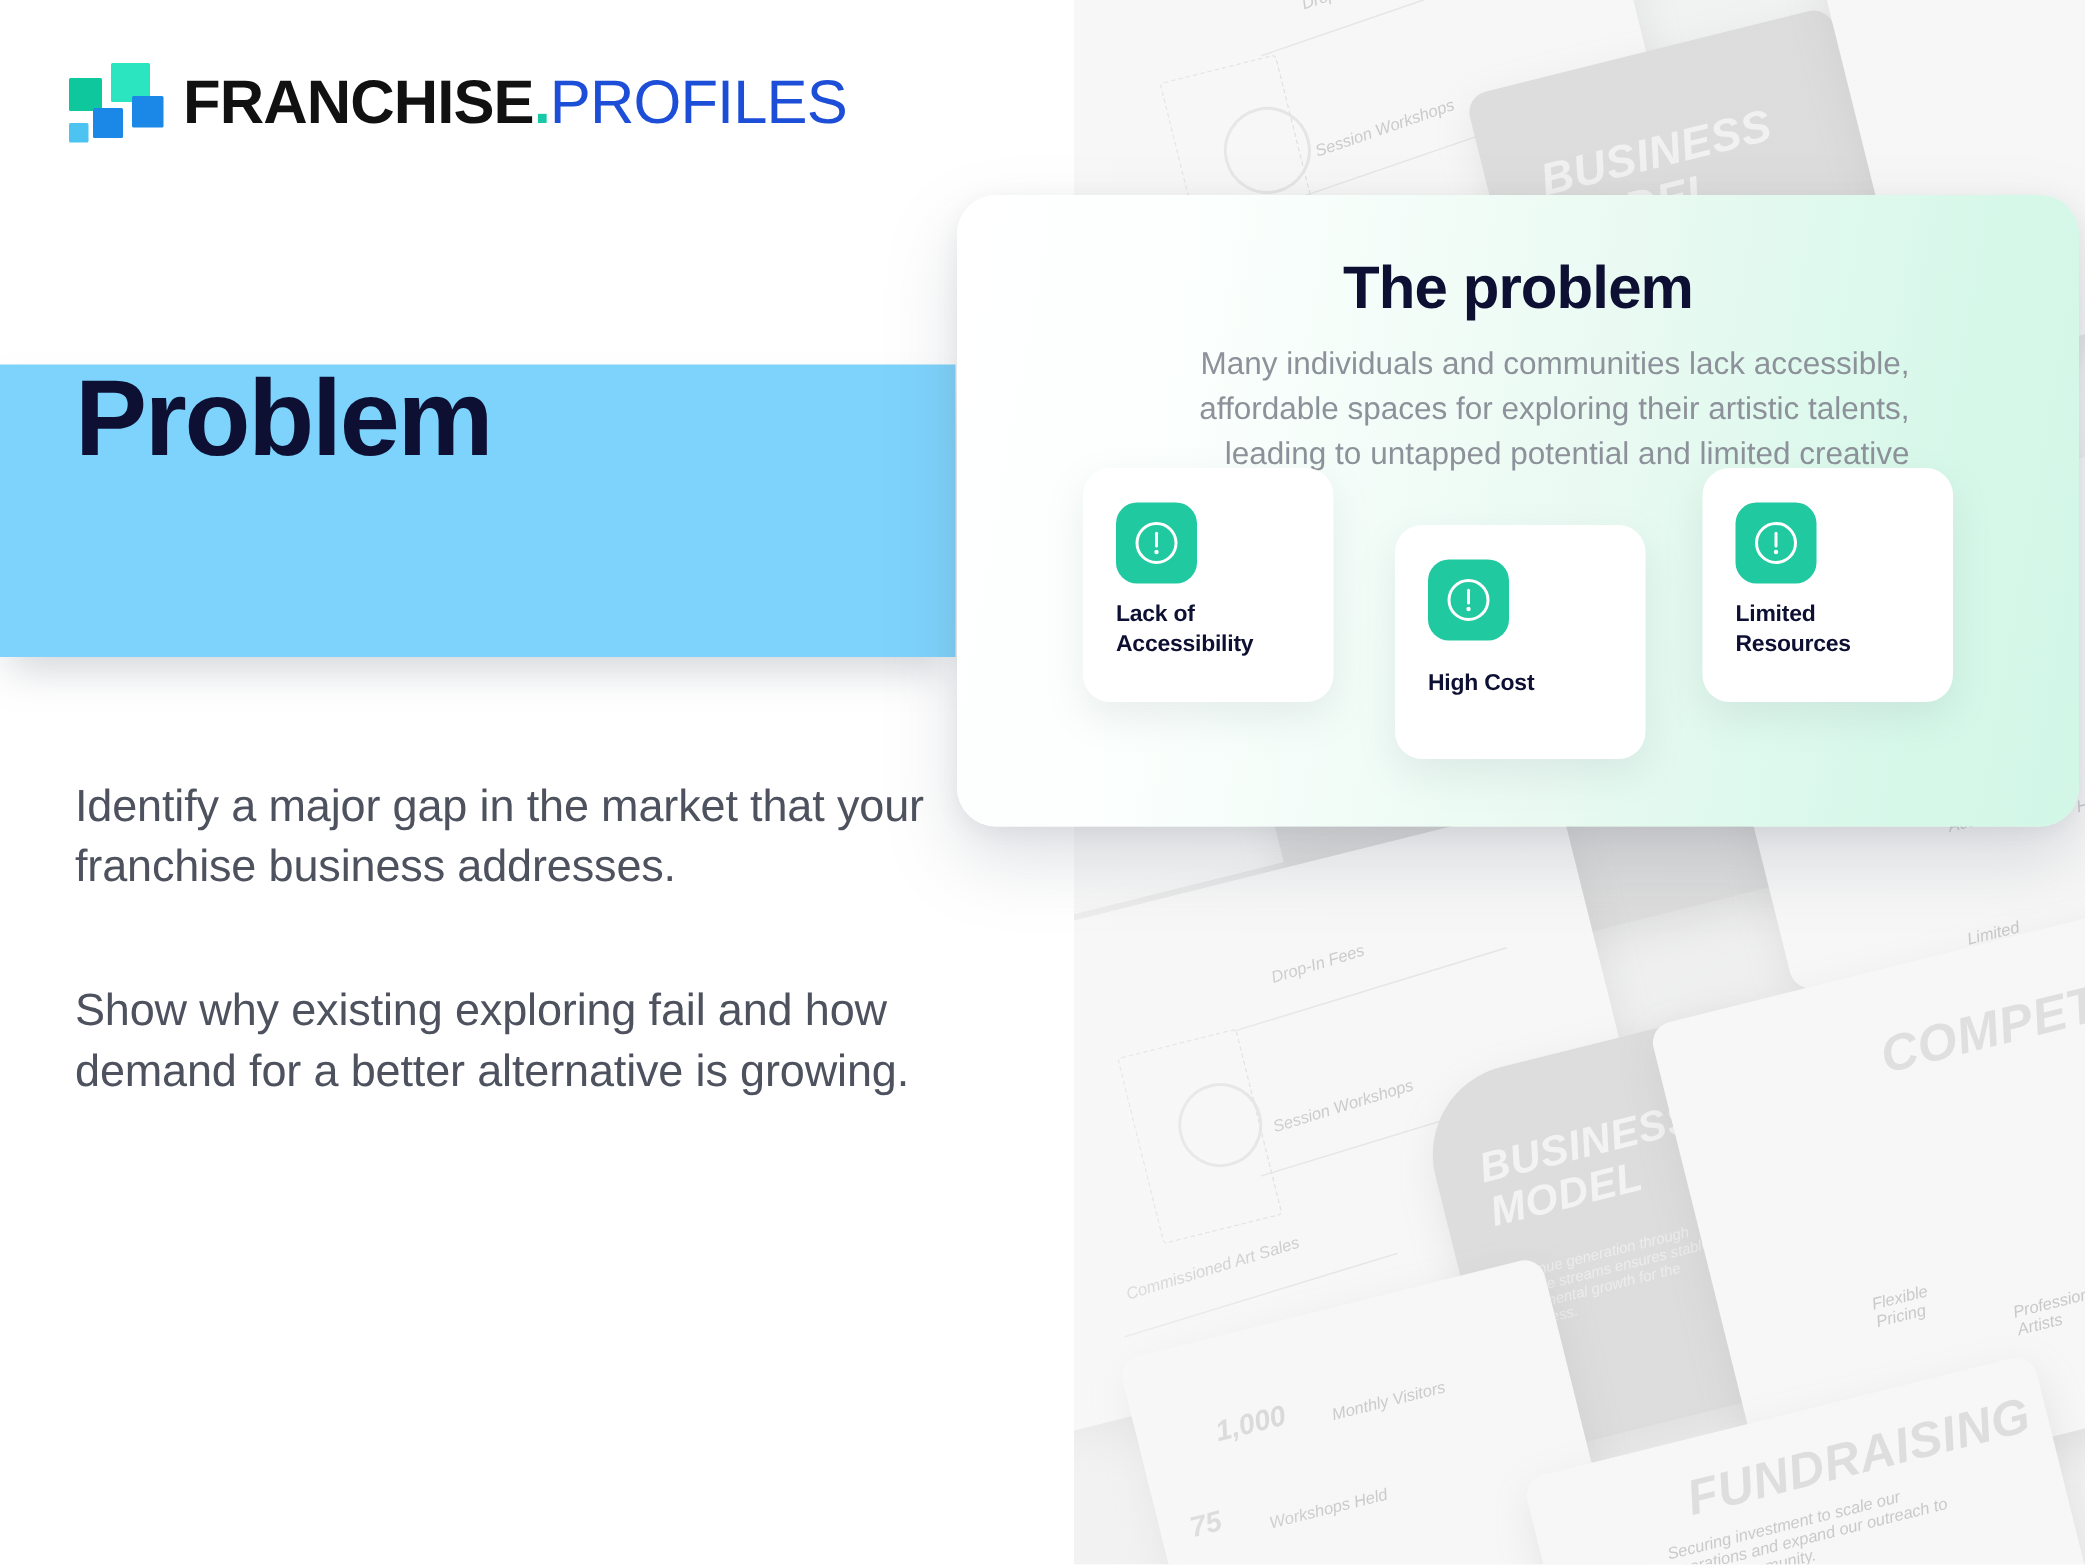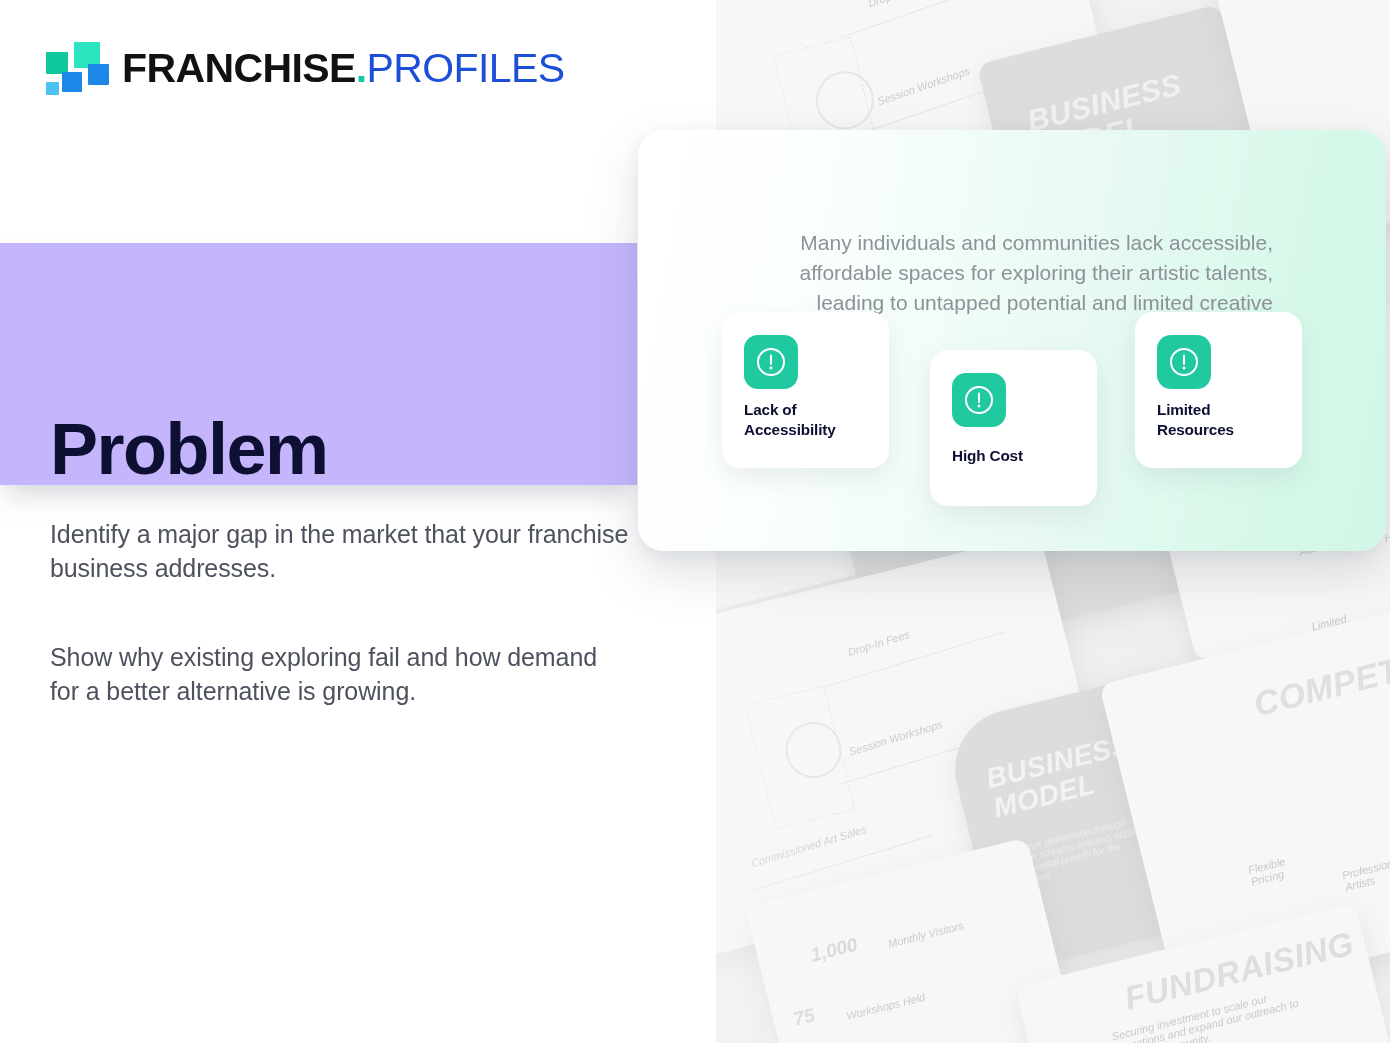--- a/index.html
+++ b/index.html
@@ -71,24 +71,24 @@
   .logo-text .bold { font-weight: 700; }
   .logo-text .dot  { color: #17c9a4; font-weight: 700; }
   .logo-text .thin { font-weight: 300; color: #1d4ed8; }
 
   
   .teal-band {
     position: absolute;
     left: 0;
     top: 243px;
     width: 637px;
-    height: 242px;
-    background: #c4b5fd;
+    height: 195px;
+    background: #7dd3fc;
     display: flex;
-    align-items: flex-end;
+    align-items: flex-start;
     box-shadow: 0 14px 26px -6px rgba(120,130,140,0.35);
   }
   .teal-band h1 {
     margin: 0;
     padding-left: 50px;
     font-size: 72px;
     font-weight: 700;
     letter-spacing: -1.5px;
     color: #0d1033;
     line-height: 1;
@@ -96,21 +96,21 @@
 
   
   .copy {
     position: absolute;
     left: 50px;
     top: 518px;
     width: 580px;
   }
   .copy p {
     margin: 0 0 56px 0;
-    font-size: 25px;
+    font-size: 30px;
     line-height: 1.34;
     color: #4d525e;
     letter-spacing: -0.1px;
   }
   .copy p:last-child { margin-bottom: 0; }
 
   
   .bg-right {
     position: absolute;
     left: 716px; top: 0;
@@ -343,20 +343,21 @@
   </div>
 
   <div class="copy">
     <p>Identify a major gap in the market that your franchise business addresses.</p>
     <p>Show why existing exploring fail and how demand for a better alternative is growing.</p>
   </div>
 
 </div>
 
 <div class="panel">
+  <div class="panel-title">The problem</div>
   <div class="panel-sub">Many individuals and communities lack accessible, affordable spaces for exploring their artistic talents, leading to untapped potential and limited creative outlets.</div>
 
   <div class="cards">
 
     <div class="fcard fcard-1">
       <span class="ficon">
         <svg width="34" height="34" viewBox="0 0 34 34" aria-hidden="true">
           <circle cx="17" cy="17" r="13" fill="none" stroke="#ffffff" stroke-width="2"></circle>
           <line x1="17" y1="10.5" x2="17" y2="19" stroke="#ffffff" stroke-width="2" stroke-linecap="round"></line>
           <circle cx="17" cy="23" r="1.45" fill="#ffffff"></circle>

